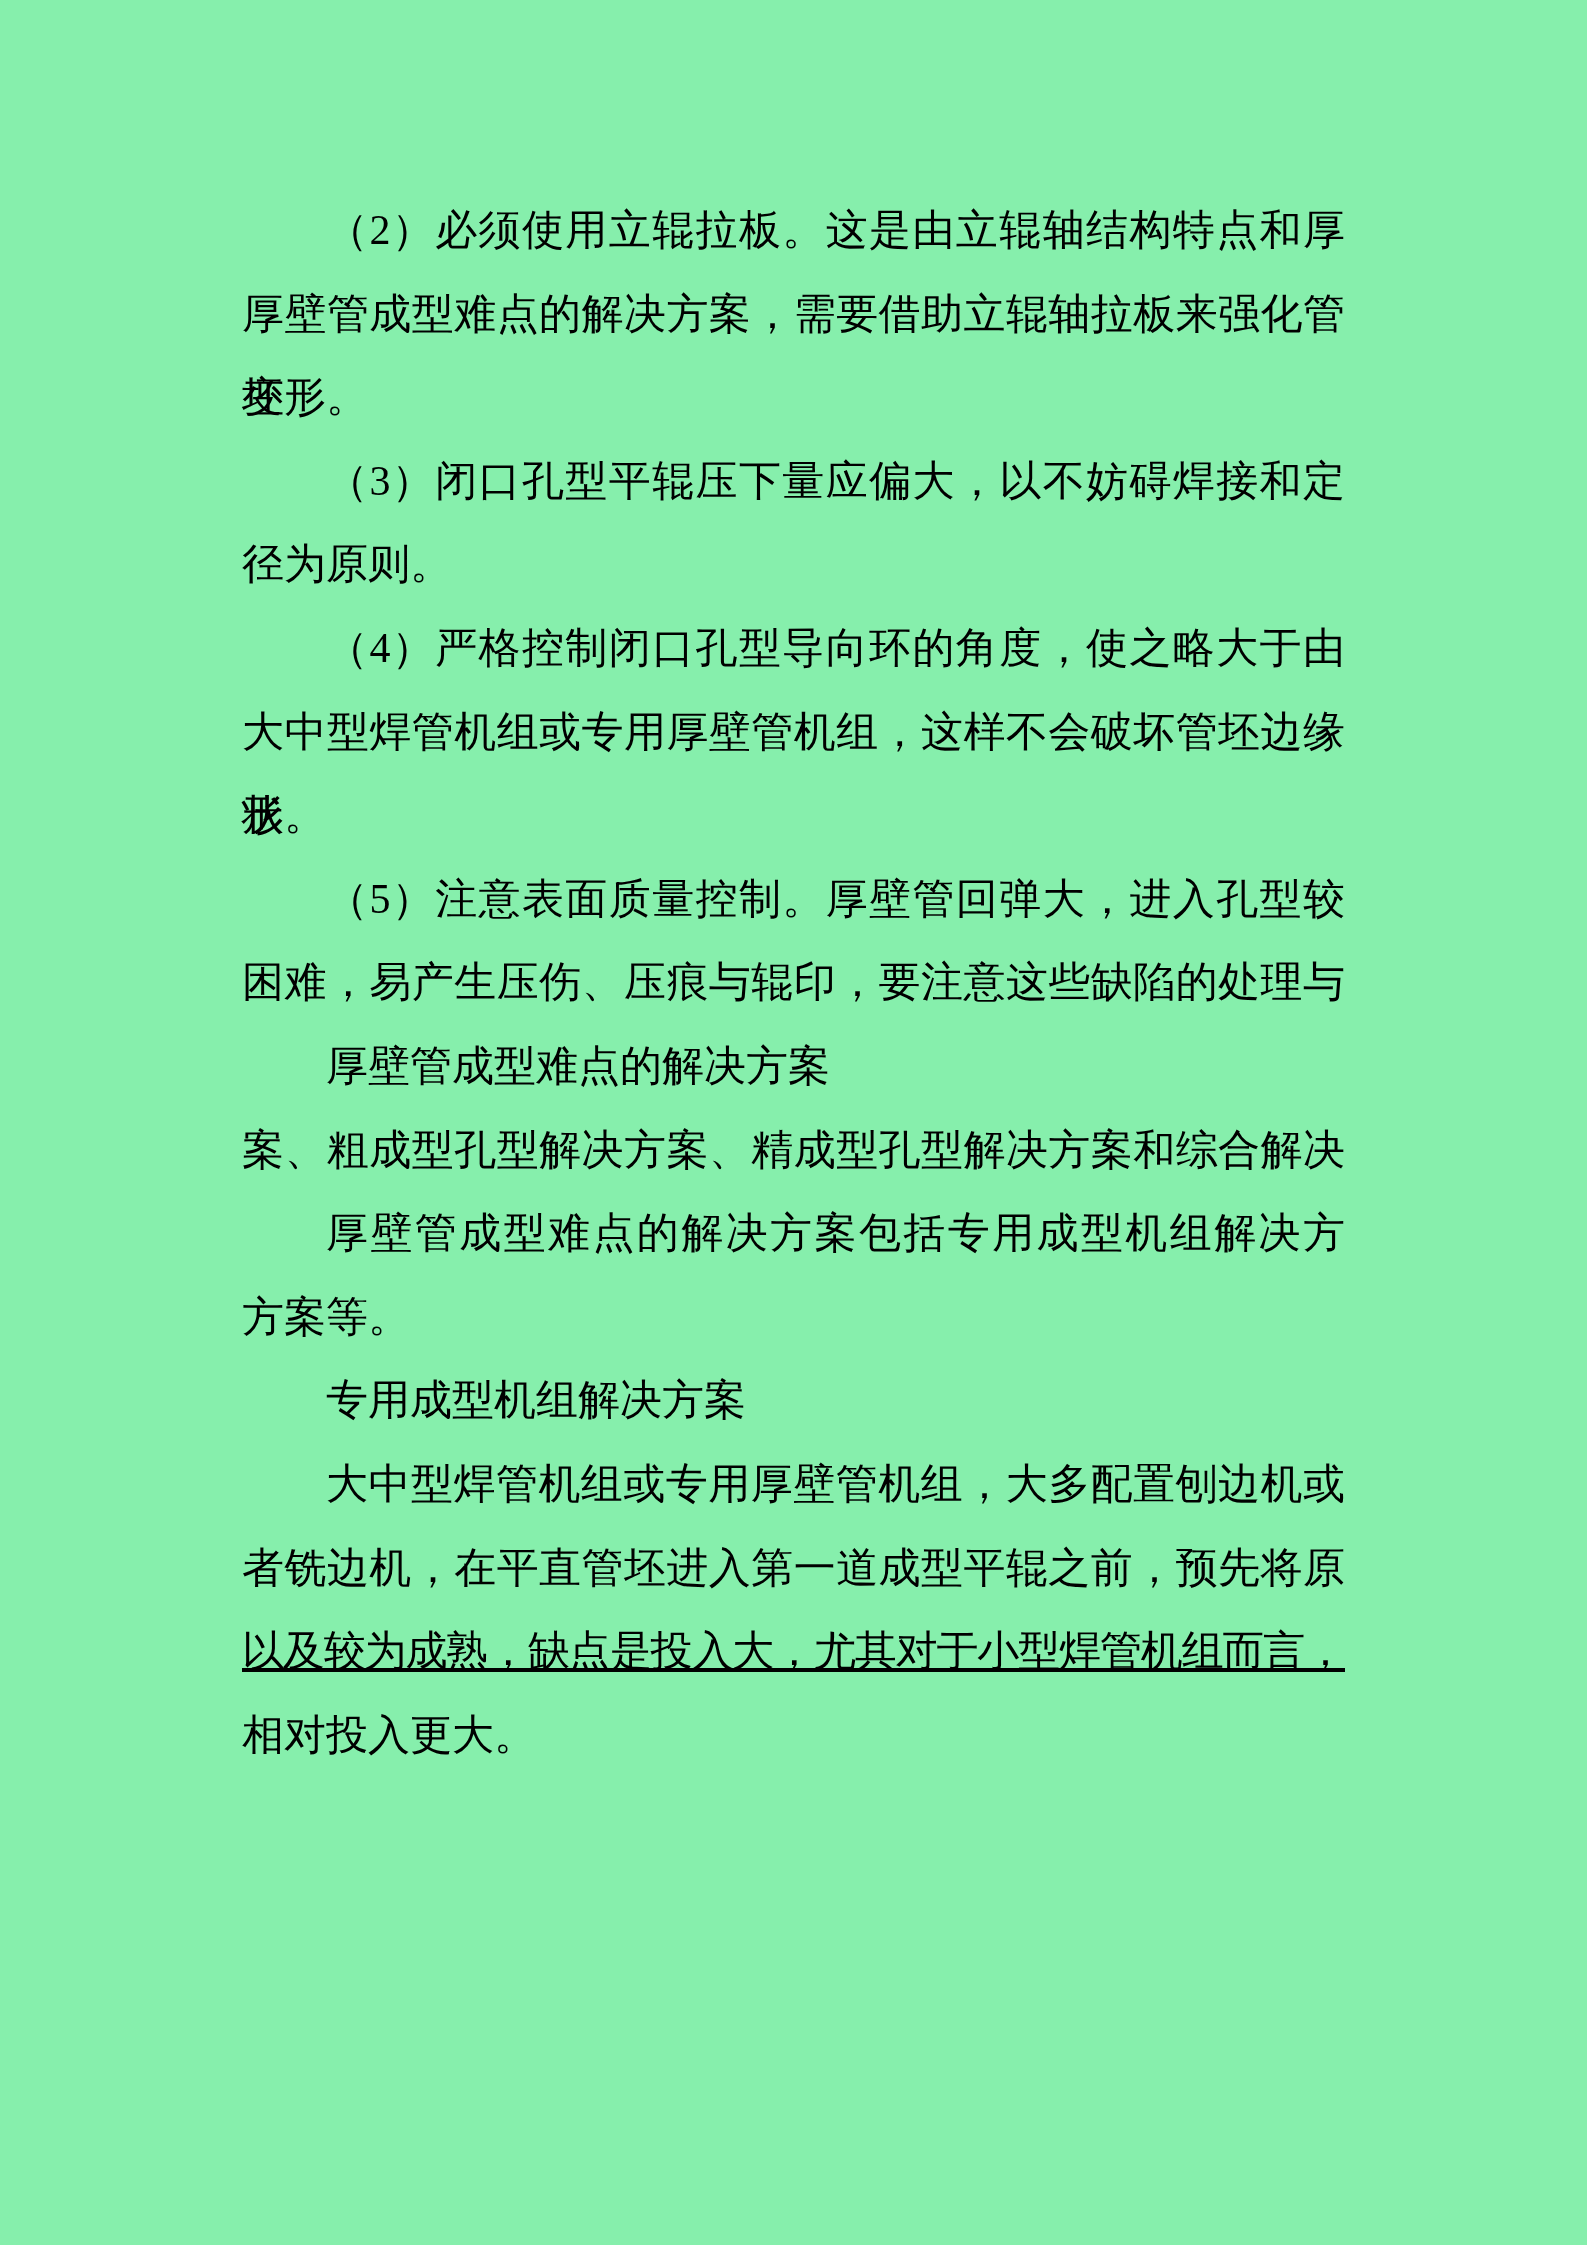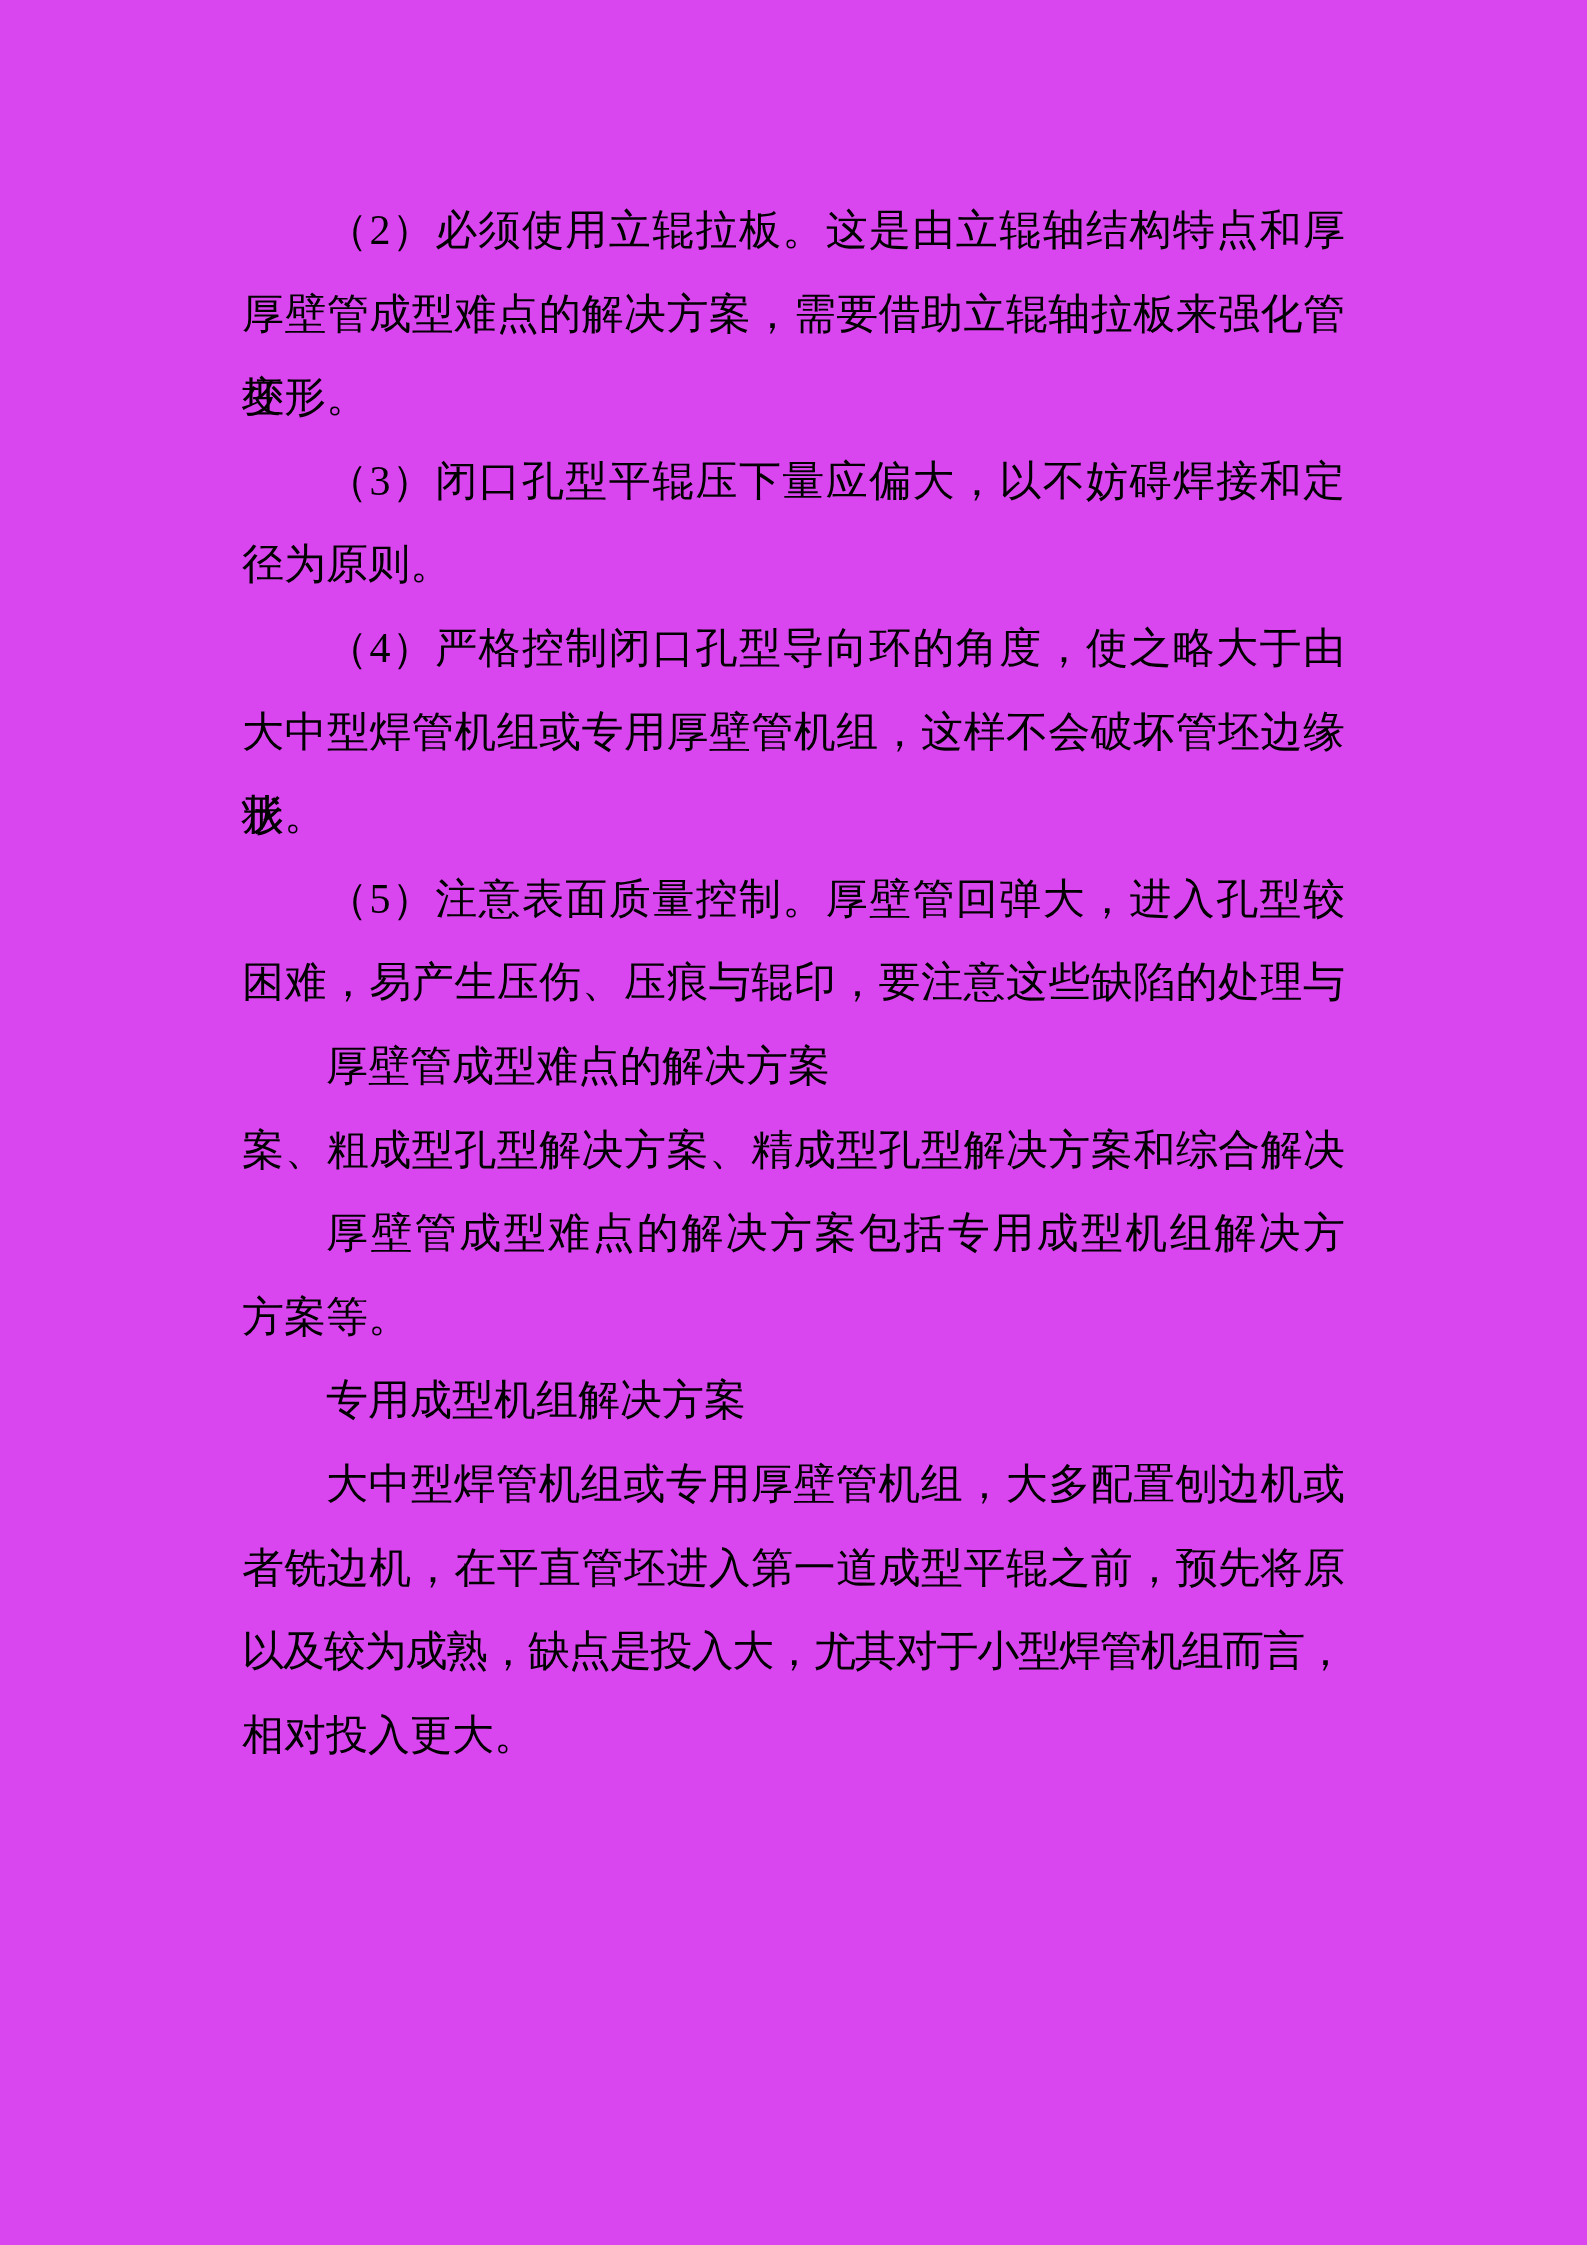--- a/index.html
+++ b/index.html
@@ -34,26 +34,27 @@
   }
   .line.fill {
     text-align: justify;
     text-align-last: justify;
   }
   .line.heading {
     font-weight: normal;
   }
   .line.squeeze {
     letter-spacing: -1.2px; 
+    text-decoration: underline;
   }
 </style>
 </head>
 <body>
 
-<div class="page" style="background: #d946ef;">
+<div class="page" style="background: #86efac;">
   <div class="text-block" id="text-block" style="color: rgb(0, 0, 0);">
       <div class="line indent fill">（2）必须使用立辊拉板。这是由立辊轴结构特点和厚</div>
       <div class="line fill">厚壁管成型难点的解决方案，需要借助立辊轴拉板来强化管坯</div>
       <div class="line">变形。</div>
       <div class="line indent fill">（3）闭口孔型平辊压下量应偏大，以不妨碍焊接和定</div>
       <div class="line">径为原则。</div>
       <div class="line indent fill">（4）严格控制闭口孔型导向环的角度，使之略大于由</div>
       <div class="line fill">大中型焊管机组或专用厚壁管机组，这样不会破坏管坯边缘形</div>
       <div class="line">状。</div>
       <div class="line indent fill">（5）注意表面质量控制。厚壁管回弹大，进入孔型较</div>

